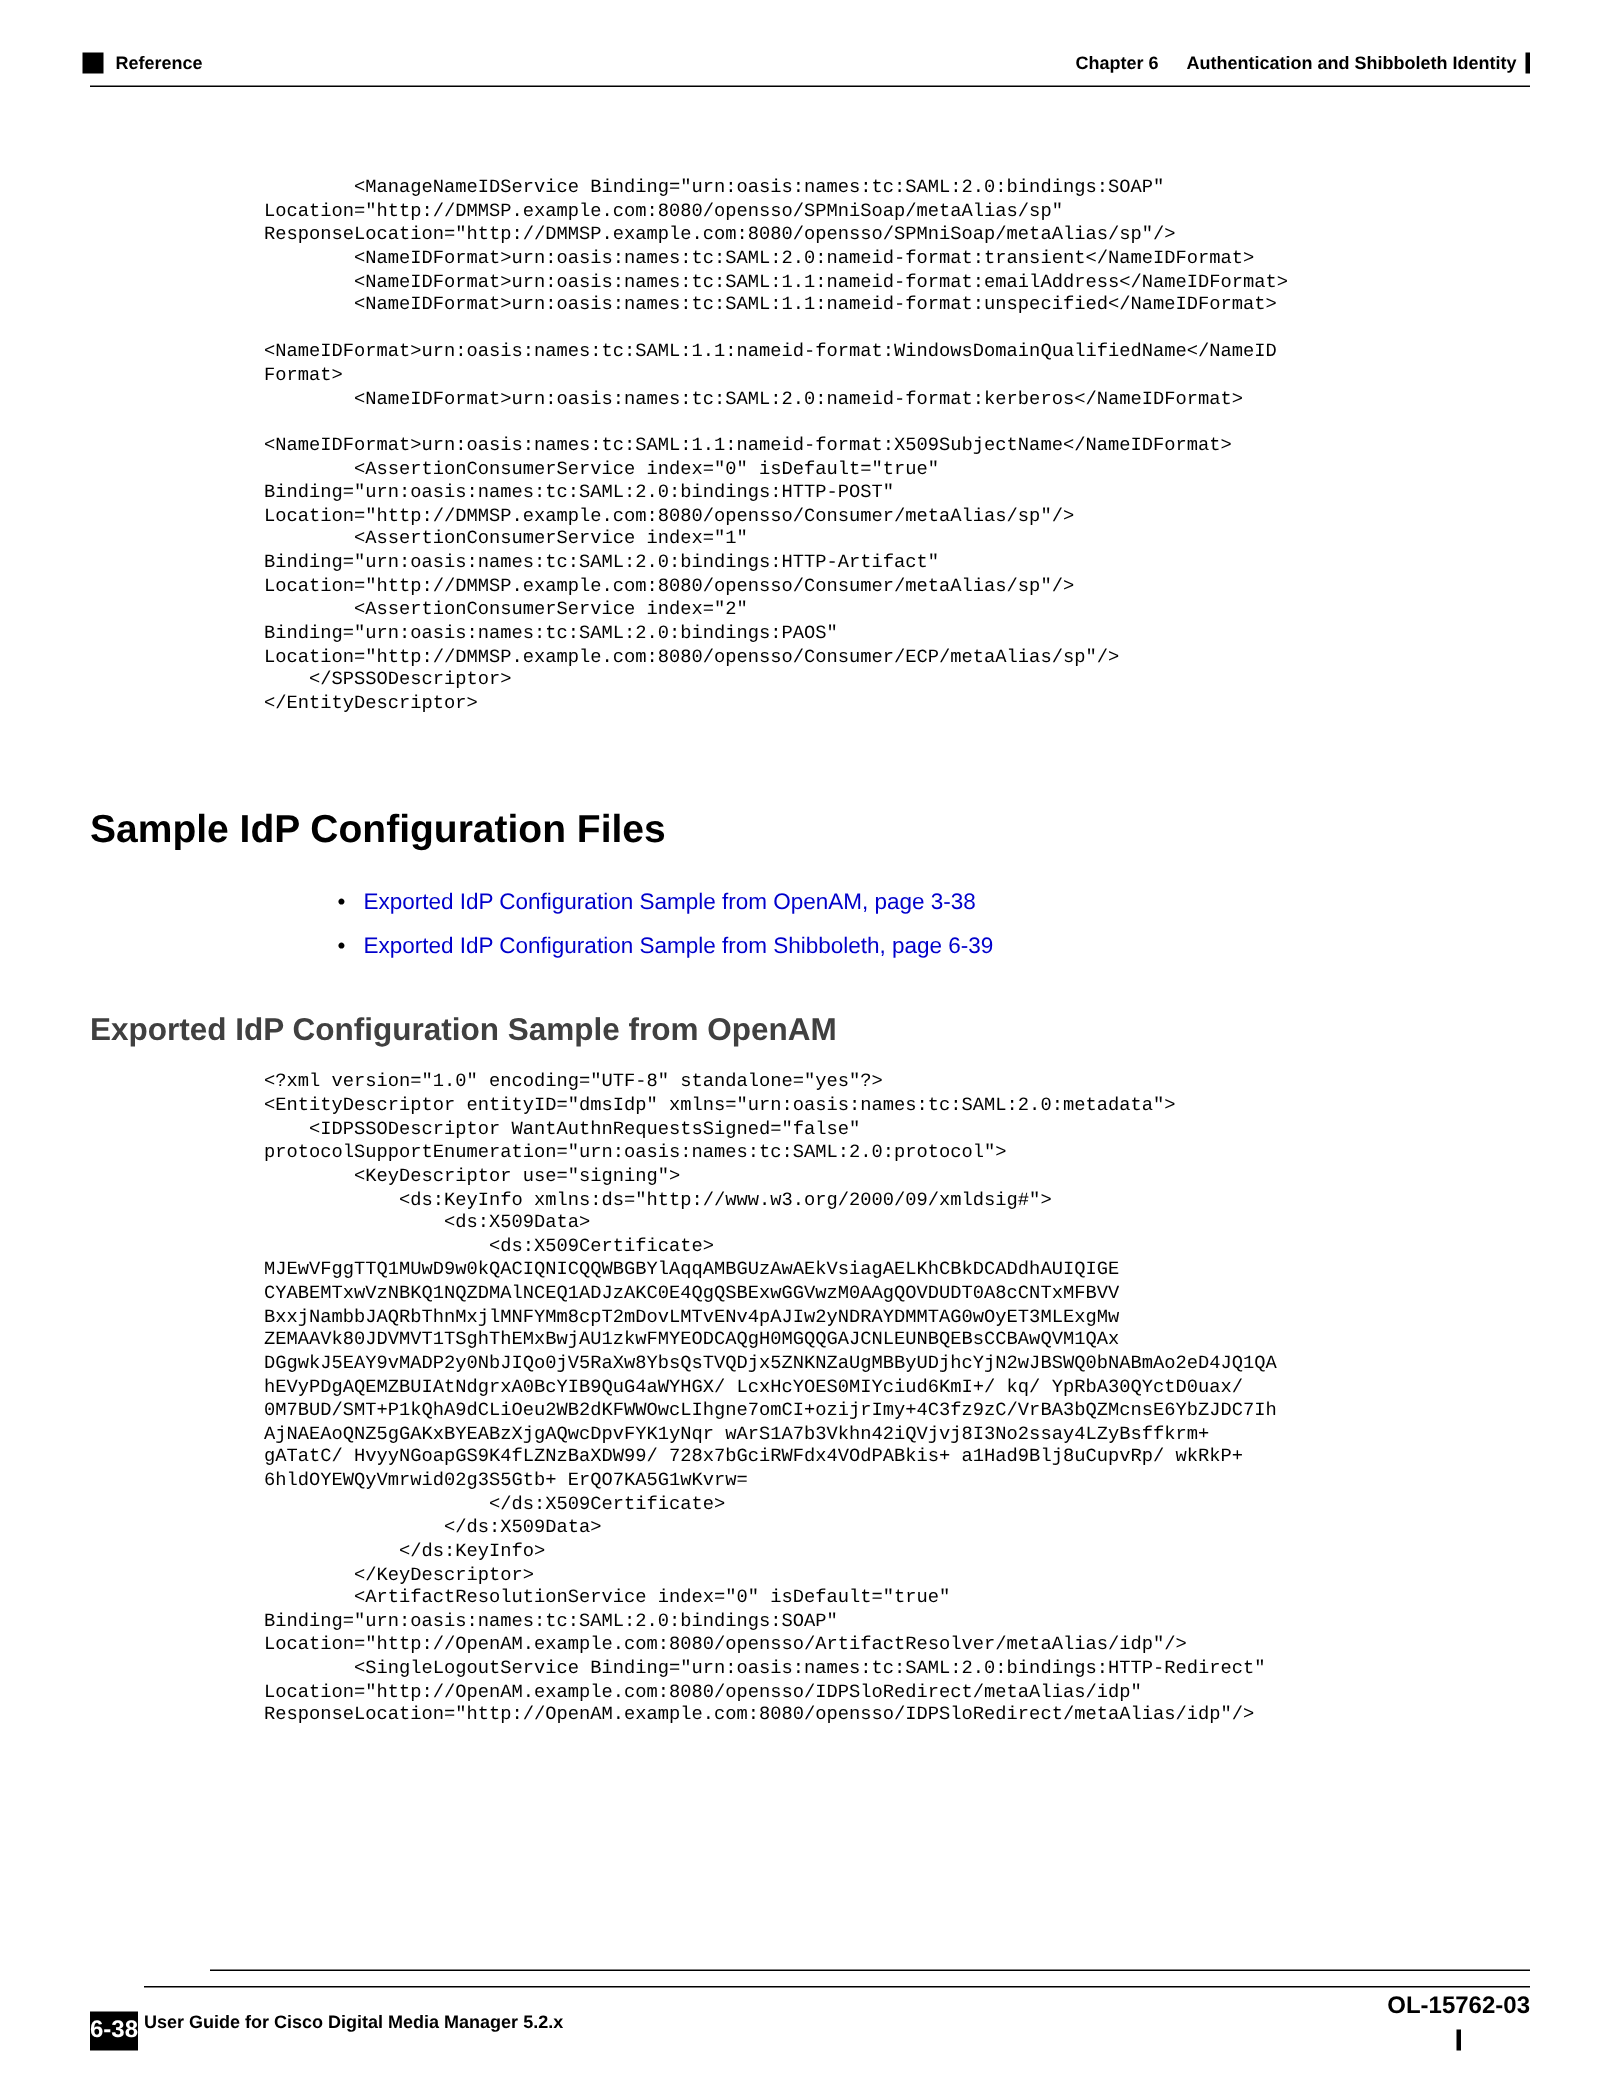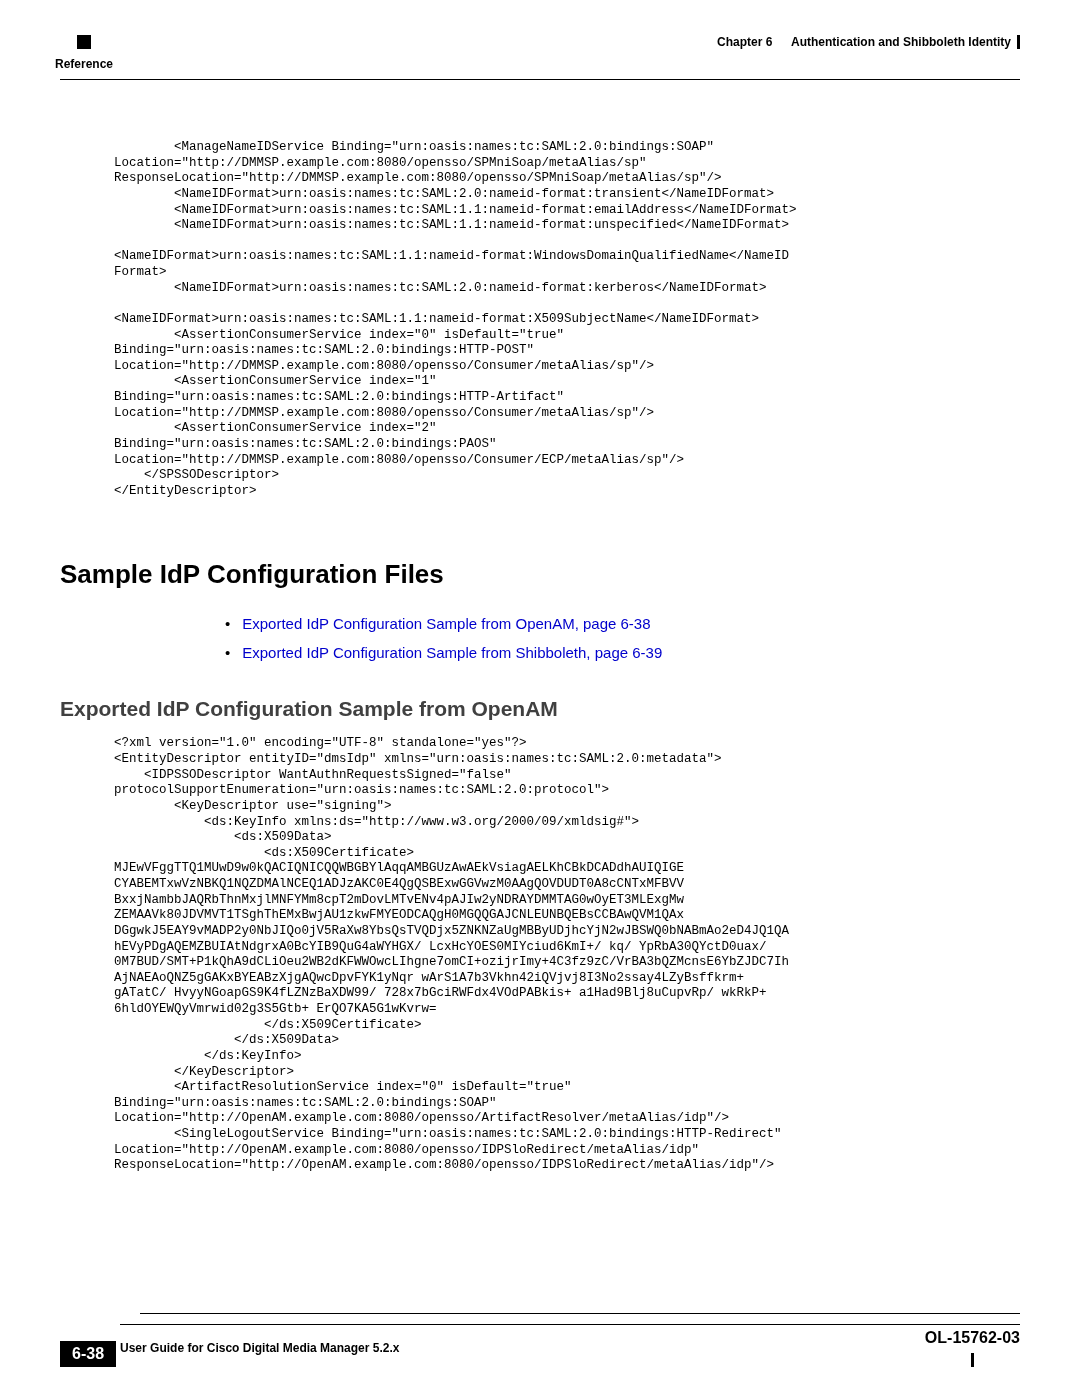--- a/index.html
+++ b/index.html
@@ -21,21 +21,20 @@
       align-items: flex-start;
       font-size: 12px;
       font-weight: bold;
       margin-bottom: 8px;
     }
     .header-left {
       display: flex;
       align-items: center;
       gap: 8px;
       margin-left: -5px;
-      flex-direction: column;
     }
     .black-square {
       width: 14px;
       height: 14px;
       background: #000;
     }
     .header-right {
       display: flex;
       align-items: center;
       gap: 6px;
@@ -49,21 +48,21 @@
       border-top: 1px solid #000;
       margin-bottom: 60px;
     }
     .code-block {
       font-family: "Courier New", monospace;
       font-size: 12.5px;
       line-height: 1.25;
       white-space: pre;
       overflow: visible;
       color: #000;
-      margin-left: 54px;
+      margin-left: 116px;
       margin-right: -20px;
     }
     .heading1 {
       font-size: 26px;
       font-weight: bold;
       margin-top: 60px;
       margin-bottom: 20px;
       color: #000;
     }
     .bullets {
@@ -108,21 +107,21 @@
     .footer-title {
       font-size: 12px;
       font-weight: bold;
       margin-left: 80px;
     }
     .page-num-box {
       background: #000;
       color: #fff;
       font-weight: bold;
       font-size: 16px;
-      padding: 4px 12px;
+      padding: 4px 0;
       display: inline-block;
     }
     .doc-id {
       font-weight: bold;
       display: flex;
       align-items: center;
       gap: 6px;
       flex-direction: column;
     }
   </style>
@@ -166,21 +165,21 @@
 Binding="urn:oasis:names:tc:SAML:2.0:bindings:PAOS" 
 Location="http://DMMSP.example.com:8080/opensso/Consumer/ECP/metaAlias/sp"/&gt;
     &lt;/SPSSODescriptor&gt;
 &lt;/EntityDescriptor&gt;</div>
 
   <h1 class="heading1">Sample IdP Configuration Files</h1>
 
   <div class="bullets">
     <div class="bullet-line">
       <span class="bullet-dot">•</span>
-      <span class="bullet-link">Exported IdP Configuration Sample from OpenAM, page 6-38</span>
+      <span class="bullet-link">Exported IdP Configuration Sample from OpenAM, page 3-38</span>
     </div>
     <div class="bullet-line">
       <span class="bullet-dot">•</span>
       <span class="bullet-link">Exported IdP Configuration Sample from Shibboleth, page 6-39</span>
     </div>
   </div>
 
   <h2 class="heading2">Exported IdP Configuration Sample from OpenAM</h2>
 
   <div class="code-block">&lt;?xml version="1.0" encoding="UTF-8" standalone="yes"?&gt;

